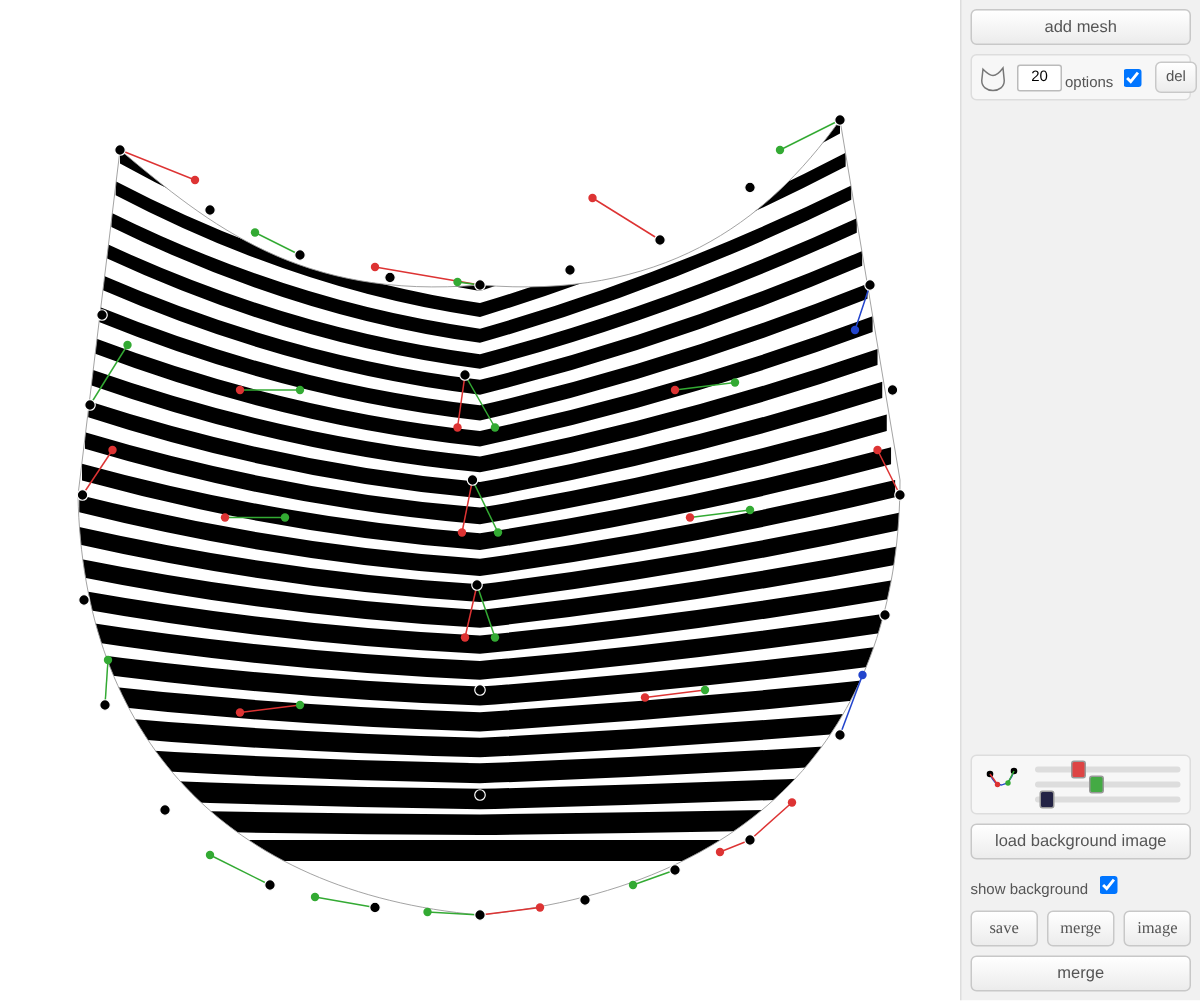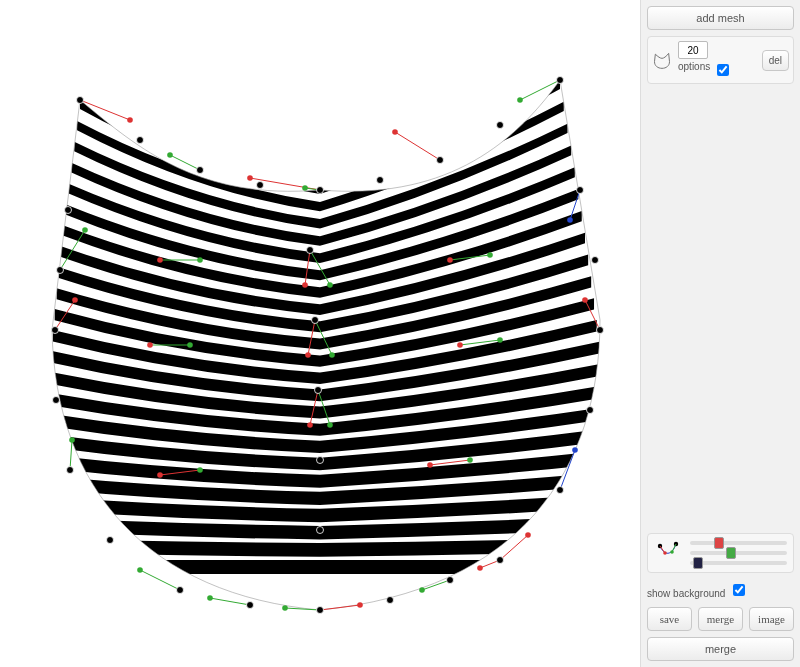--- a/index.html
+++ b/index.html
@@ -76,21 +76,20 @@
   .num-input {
     width: 30px;
     height: 18px;
     font-size: 10px;
     border: 1px solid #bbb;
     border-radius: 2px;
     text-align: center;
   }
   .options-block {
     display: flex;
-    flex-direction: column;
     align-items: flex-start;
     gap: 2px;
     font-size: 10px;
     line-height: 1.1;
     flex: 1;
   }
   .mesh-del { padding: 4px 6px; font-size: 10px; }
   .spacer-flex { flex: 1; }
   .slider-block {
     background: #f7f7f7;
@@ -280,21 +279,21 @@
   <div class="side-panel">
 
     <div class="btn btn-full">add mesh</div>
 
     <div class="mesh-row">
       <svg class="mesh-icon" viewBox="0 0 24 24">
         <path d="M4 5 C7 8 10 10 12 10 C14 10 17 8 20 4 L21 14 C21 19 17 22 12 22 C7 22 3 19 3 14 Z" fill="none" stroke="#777" stroke-width="1.2"></path>
       </svg>
       <div class="options-block">
         <input class="num-input" type="text" value="20" style="">
-        <label style="display:flex;align-items:flex-start;gap:3px;">
+        <label style="display:flex;align-items:flex-end;gap:3px;">
           <span>options</span>
           <input type="checkbox" checked="" style="">
         </label>
       </div>
       <div class="btn mesh-del">del</div>
     </div>
 
     <div class="spacer-flex"></div>
 
     <div class="slider-block">
@@ -313,20 +312,21 @@
         </div>
         <div class="slider">
           <div class="thumb" id="thumb-green" style="left: 42%; background: rgb(68, 170, 68);"></div>
         </div>
         <div class="slider">
           <div class="thumb" id="thumb-blue" style="left: 8%; background: rgb(34, 34, 68);"></div>
         </div>
       </div>
     </div>
 
+    <div class="btn btn-full">load background image</div>
 
     <div class="show-bg-row">
       <span>show background</span>
       <input type="checkbox" checked="" style="">
     </div>
 
     <div class="row">
       <div class="btn">save</div>
       <div class="btn">merge</div>
       <div class="btn">image</div>

